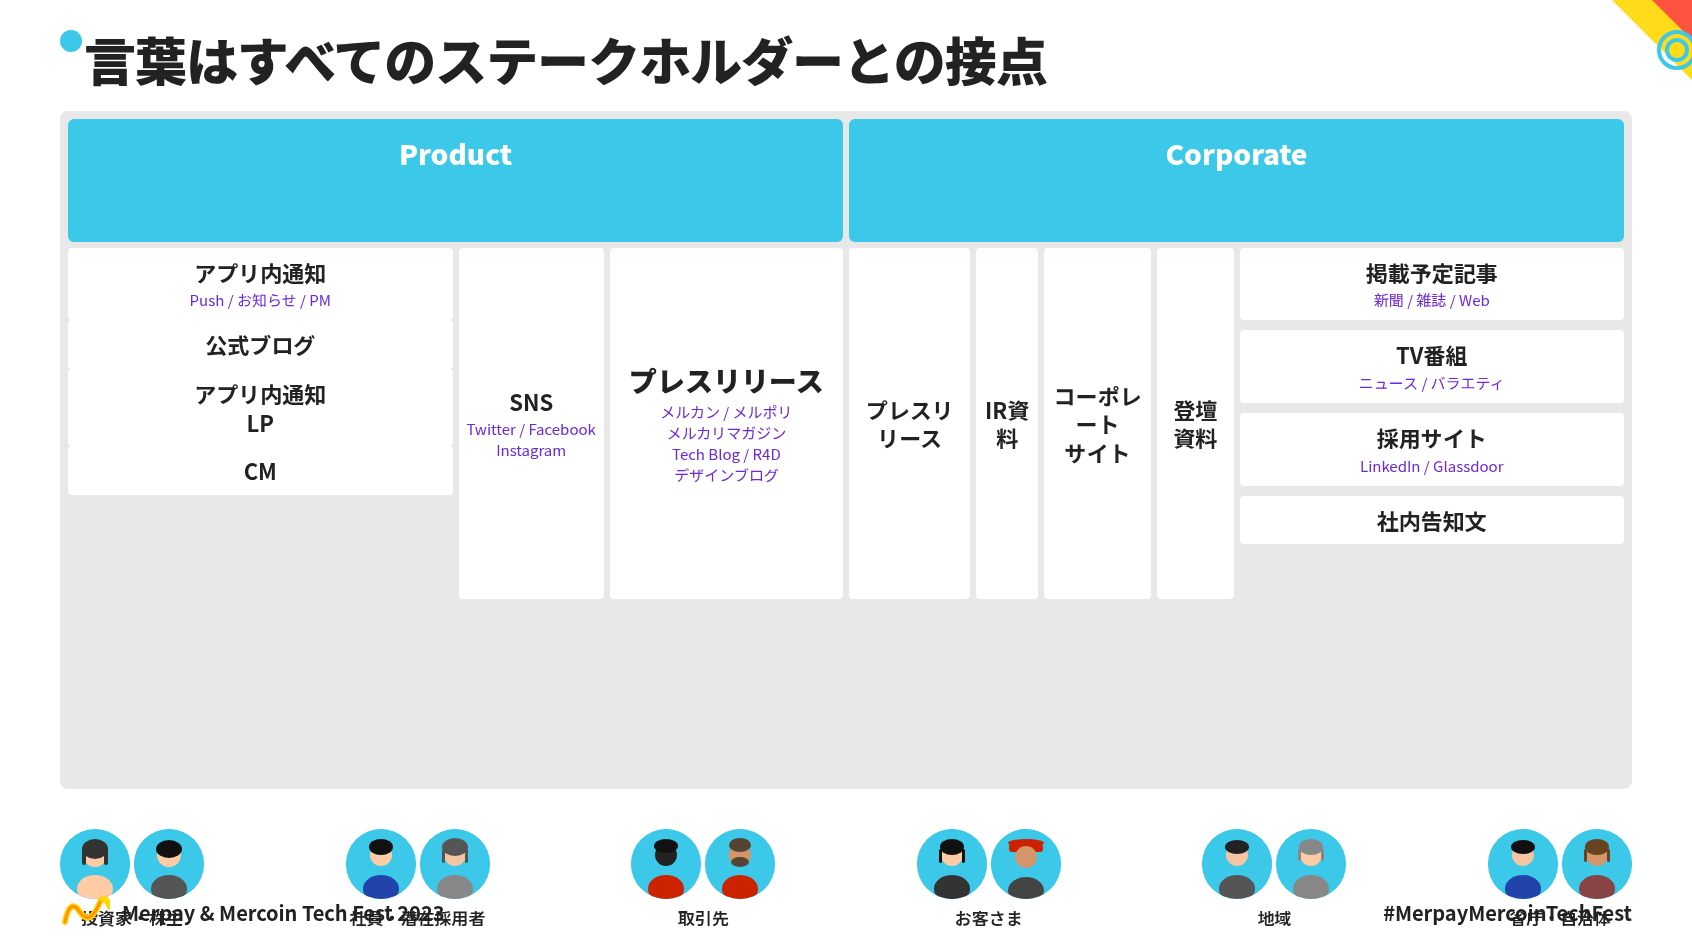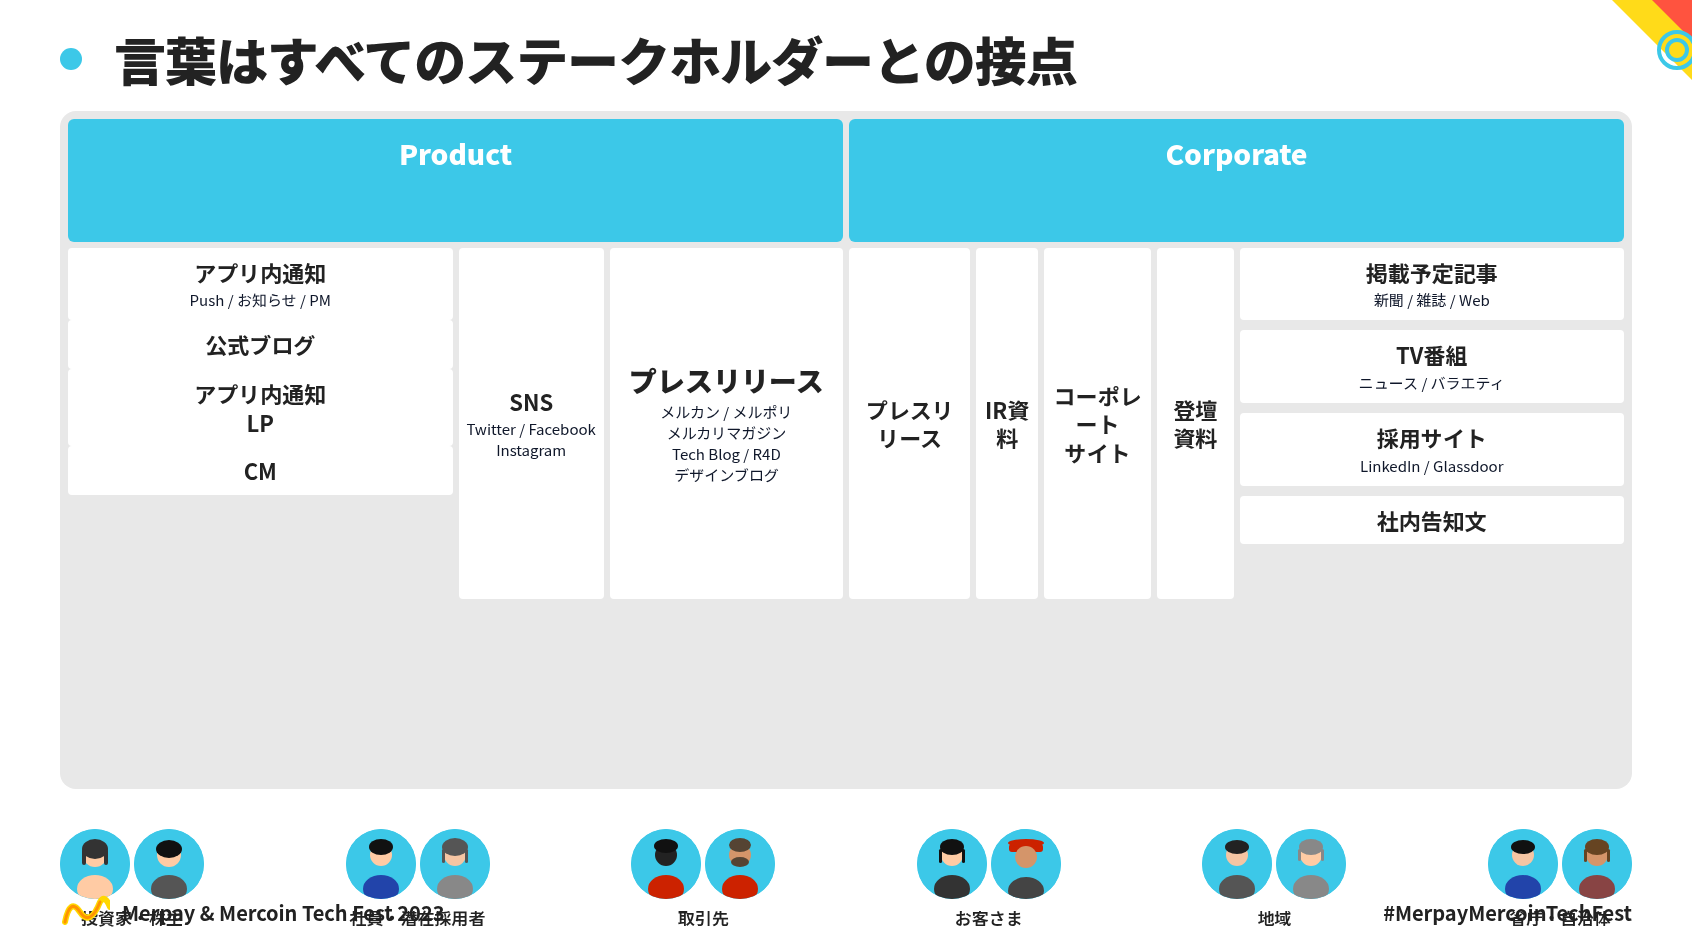--- a/index.html
+++ b/index.html
@@ -34,23 +34,23 @@
     }
     .corner-decoration svg {
       position: absolute;
       top: 0;
       right: 0;
     }
 
     
     .title-row {
       display: flex;
-      align-items: center;
+      align-items: flex-start;
       margin-bottom: 24px;
-      gap: 32px;
+      gap: 2px;
     }
     .title-dot {
       width: 22px;
       height: 22px;
       background: #3CC8E8;
       border-radius: 50%;
       flex-shrink: 0;
     }
     .title-text {
       font-size: 52px;
@@ -76,21 +76,21 @@
       font-weight: 700;
       color: #222222;
       line-height: 1.3;
     }
     .cell-main.bold {
       font-weight: 900;
       font-size: 28px;
     }
     .cell-sub {
       font-size: 15px;
-      color: #0f172a;
+      color: #6d28d9;
       line-height: 1.4;
       margin-top: 3px;
     }
 
     
     .stakeholder-row {
       display: flex;
       align-items: center;
       justify-content: space-between;
       padding: 8px 0 0 0;
@@ -166,21 +166,21 @@
       color: #222222;
     }
 
     
     .full-table {
       display: grid;
       grid-template-columns: 1fr 1fr;
       grid-template-rows: auto auto auto auto auto;
       gap: 6px;
       background: #e8e8e8;
-      border-radius: 16px;
+      border-radius: 8px;
       padding: 8px;
       flex: 1;
     }
 
     .section-header {
       background: #3CC8E8;
       color: white;
       font-weight: 900;
       font-size: 28px;
       text-align: center;

